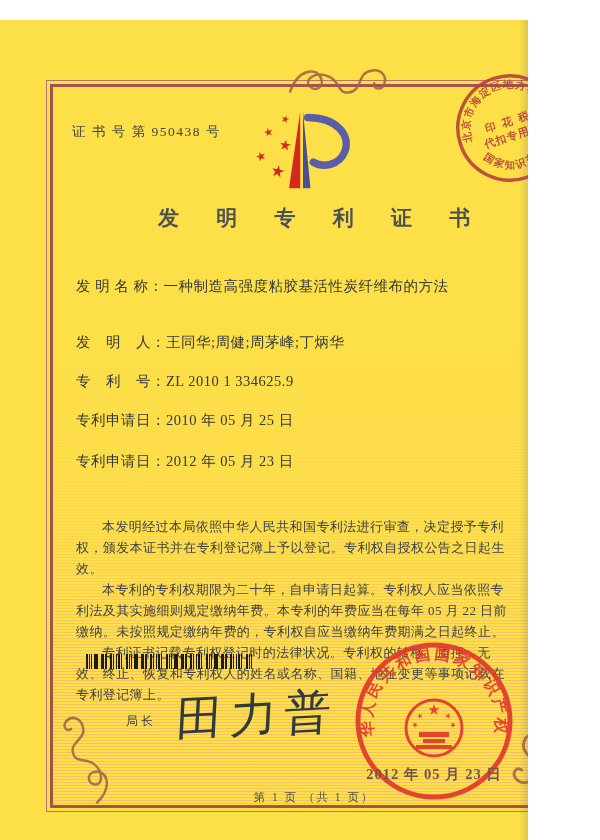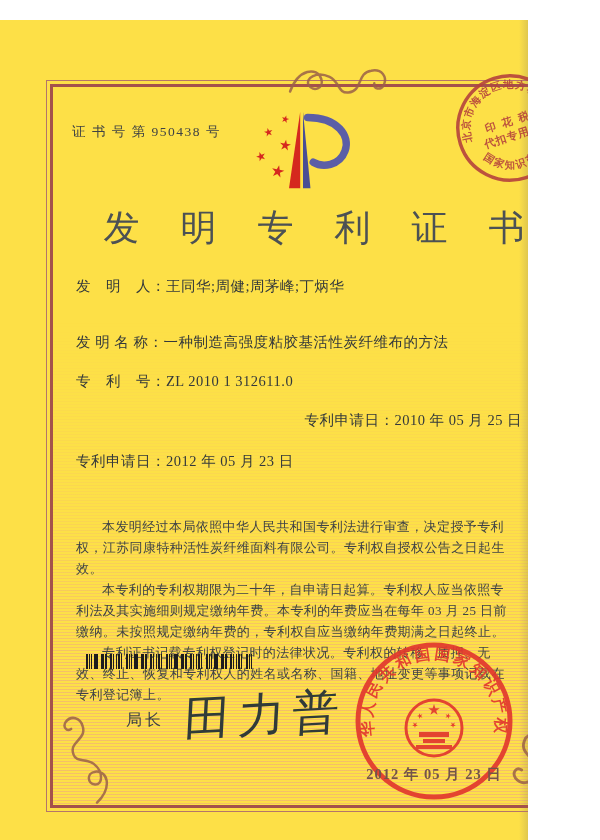--- a/index.html
+++ b/index.html
@@ -14,36 +14,36 @@
         border:1px solid #b4756a;z-index:1;}
   .frame-inner{position:absolute;inset:3px;border:3px solid #a4524b;}
   .stripes{position:absolute;left:53px;top:300px;width:520px;height:487px;z-index:0;
         background:repeating-linear-gradient(180deg,rgba(239,168,130,.58) 0 1px,rgba(255,247,240,0) 1px 3px);
         -webkit-mask-image:linear-gradient(180deg,transparent 0,rgba(0,0,0,.30) 40%,#000 72%);
         mask-image:linear-gradient(180deg,transparent 0,rgba(0,0,0,.30) 40%,#000 72%);}
   .cert-no{position:absolute;left:72px;top:103px;font-size:13.5px;color:#3f4244;
         letter-spacing:1.5px;z-index:2;}
   .logo{position:absolute;left:233px;top:84px;width:140px;height:94px;z-index:2;}
   .title{position:absolute;left:52px;top:184px;width:524px;text-align:center;
-        font-size:36px;font-weight:400;color:#4c5154;letter-spacing:16px;text-indent:16px;z-index:2;}
+        font-size:21px;font-weight:700;color:#4c5154;letter-spacing:16px;text-indent:16px;z-index:2;}
   .fields{position:absolute;left:76px;top:256px;width:446px;z-index:2;}
   .row{font-size:14.5px;color:#33383b;line-height:20px;letter-spacing:.5px;}
   .row:nth-child(1){margin-bottom:36px;}
   .row:nth-child(2){margin-bottom:19px;}
   .row:nth-child(3){margin-bottom:19px;}
-  .row:nth-child(4){margin-bottom:21px;text-align:right;}
+  .row:nth-child(4){margin-bottom:21px;}
   .row:nth-child(5){margin-bottom:21px;}
   .paras{position:absolute;left:76px;top:496px;width:438px;z-index:2;}
   .paras p{margin:0;font-size:13px;line-height:1.62;color:#3e4245;text-indent:2em;letter-spacing:.4px;}
   .barcode{position:absolute;left:86px;top:634px;width:168px;height:15px;z-index:2;
         background:
           repeating-linear-gradient(90deg,#1d1d1d 0 2px,transparent 2px 3px,#1d1d1d 3px 4px,transparent 4px 8px),
           repeating-linear-gradient(90deg,#1d1d1d 0 1px,transparent 1px 5px);}
   .signer{position:absolute;left:126px;top:664px;z-index:2;white-space:nowrap;}
-  .signer .role{display:inline-block;font-size:16px;color:#3c4043;letter-spacing:3px;
+  .signer .role{display:inline-block;font-size:12px;color:#3c4043;letter-spacing:3px;
         vertical-align:baseline;transform:translateY(-6px);}
   .signer .name{display:inline-block;margin-left:16px;font-size:47px;color:#313b39;
         letter-spacing:7px;transform:rotate(-3deg) skewX(-6deg);font-weight:400;}
   .seal{position:absolute;left:349px;top:616px;width:170px;height:170px;z-index:3;opacity:.92;}
   .seal-date{position:absolute;left:350px;top:745px;width:168px;text-align:center;z-index:4;
         font-size:14.5px;font-weight:700;color:#74544a;letter-spacing:1px;}
   .tax-stamp{position:absolute;left:451px;top:49px;width:118px;height:118px;z-index:3;
         transform:rotate(-18deg);opacity:.9;}
   .flourish{position:absolute;z-index:2;opacity:.85;}
   .flourish.top{left:288px;top:38px;width:104px;height:42px;}
@@ -89,30 +89,30 @@
     <g>
       <path d="M72,8 L60,90 L72,90 Z" fill="#d5281e"></path>
       <path d="M75,8 L75,90 L83,90 Z" fill="#4a4e94"></path>
     </g>
     <path d="M80,14 C112,14 126,34 120,50 C114,66 96,68 86,62" fill="none" stroke="#5b5ea6" stroke-width="8" stroke-linecap="round"></path>
   </svg>
 
   <div class="title">发 明 专 利 证 书</div>
 
   <div class="fields">
+    <div class="row"><span>发 明 名 称：</span><span>一种制造高强度粘胶基活性炭纤维布的方法</span></div>
     <div class="row"><span>发　明　人：</span><span>王同华;周健;周茅峰;丁炳华</span></div>
-    <div class="row"><span>发 明 名 称：</span><span>一种制造高强度粘胶基活性炭纤维布的方法</span></div>
-    <div class="row"><span>专　利　号：</span><span>ZL 2010 1 312611.0</span></div>
+    <div class="row"><span>专　利　号：</span><span>ZL 2010 1 334625.9</span></div>
     <div class="row"><span>专利申请日：</span><span>2010 年 05 月 25 日</span></div>
     <div class="row"><span>专利申请日：</span><span>2012 年 05 月 23 日</span></div>
   </div>
 
   <div class="paras">
-    <p>本发明经过本局依照中华人民共和国专利法进行审查，决定授予专利权，江苏同康特种活性炭纤维面料有限公司。专利权自授权公告之日起生效。</p>
-    <p>本专利的专利权期限为二十年，自申请日起算。专利权人应当依照专利法及其实施细则规定缴纳年费。本专利的年费应当在每年 03 月 25 日前缴纳。未按照规定缴纳年费的，专利权自应当缴纳年费期满之日起终止。</p>
+    <p>本发明经过本局依照中华人民共和国专利法进行审查，决定授予专利权，颁发本证书并在专利登记簿上予以登记。专利权自授权公告之日起生效。</p>
+    <p>本专利的专利权期限为二十年，自申请日起算。专利权人应当依照专利法及其实施细则规定缴纳年费。本专利的年费应当在每年 05 月 22 日前缴纳。未按照规定缴纳年费的，专利权自应当缴纳年费期满之日起终止。</p>
     <p>专利证书记载专利权登记时的法律状况。专利权的转移、质押、无效、终止、恢复和专利权人的姓名或名称、国籍、地址变更等事项记载在专利登记簿上。</p>
   </div>
 
   <div class="barcode"></div>
 
   <div class="signer">
     <span class="role">局长</span>
     <span class="name">田力普</span>
   </div>
 
@@ -147,16 +147,17 @@
     <text font-size="10.5" font-weight="700" fill="#b5433c" letter-spacing="1.4" font-family="'Liberation Serif','DejaVu Serif',serif">
       <textPath href="#taxTop" startOffset="50%" text-anchor="middle">北京市海淀区地方税务局</textPath>
     </text>
     <text x="60" y="57" font-size="11" font-weight="700" fill="#b5433c" letter-spacing="2" text-anchor="middle" font-family="'Liberation Serif','DejaVu Serif',serif">印 花 税</text>
     <text x="60" y="72" font-size="11" font-weight="700" fill="#b5433c" letter-spacing="1" text-anchor="middle" font-family="'Liberation Serif','DejaVu Serif',serif">代扣专用章</text>
     <text font-size="10.5" font-weight="700" fill="#b5433c" letter-spacing="1.6" font-family="'Liberation Serif','DejaVu Serif',serif">
       <textPath href="#taxBottom" startOffset="50%" text-anchor="middle">国家知识产权局</textPath>
     </text>
   </svg>
 
+  <div class="footer">第 1 页 （共 1 页）</div>
 
   <div class="scan-edge-r"></div>
   <div class="scan-edge-b"></div>
 </div>
 
 </body></html>

